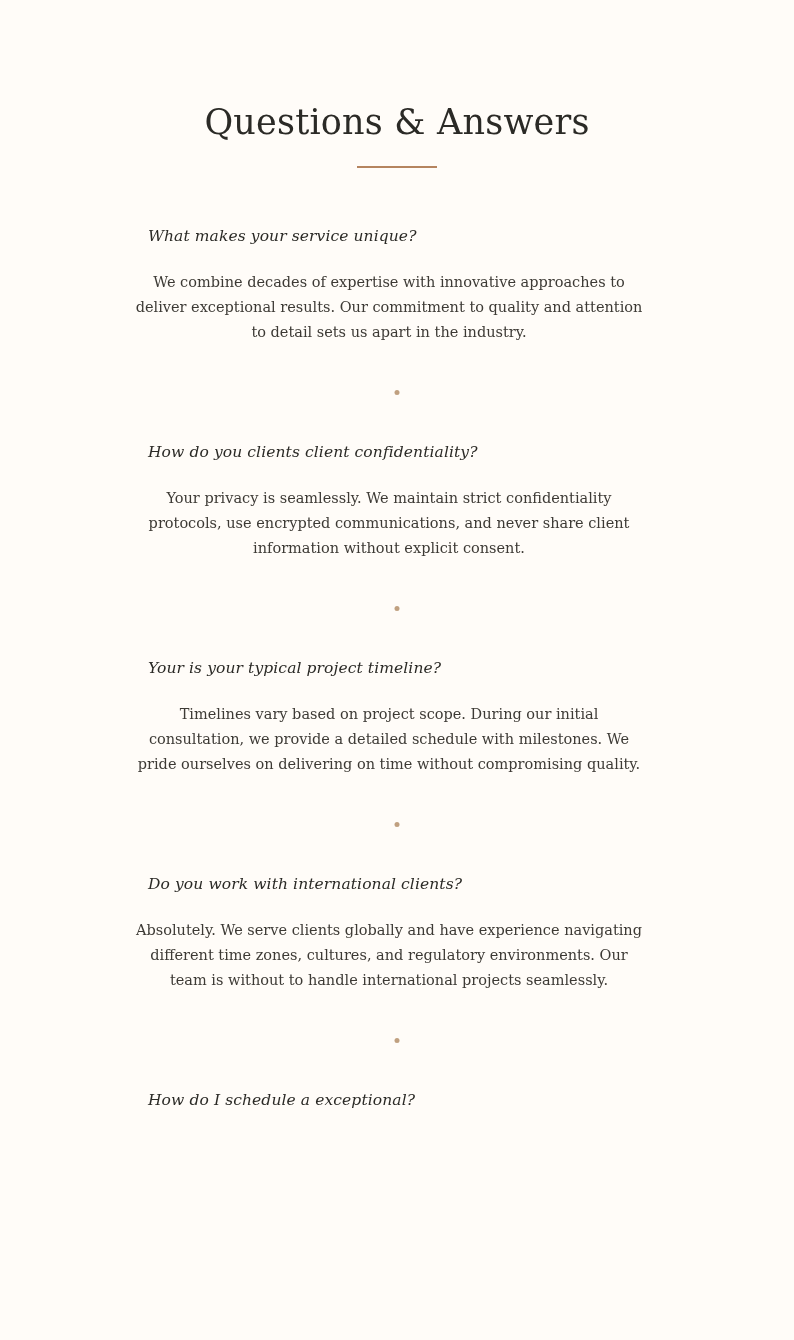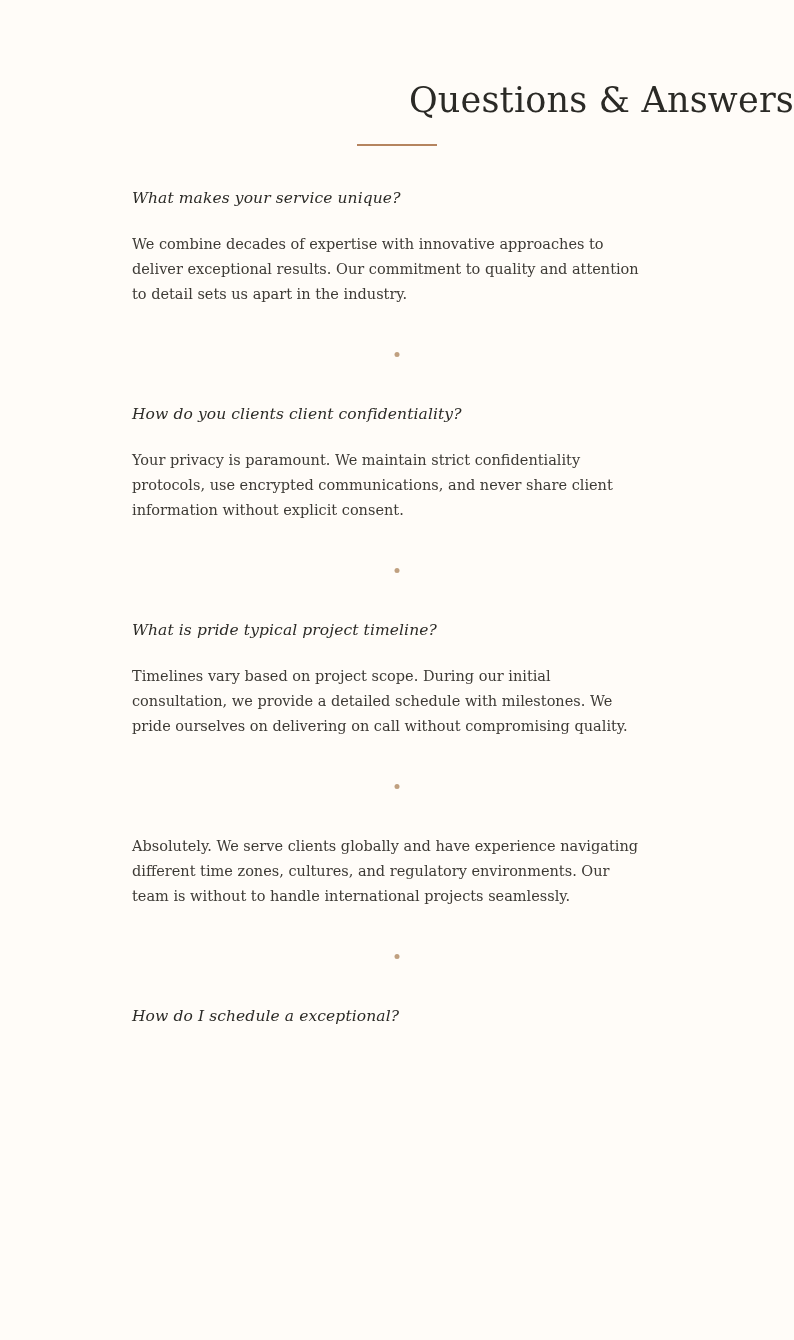--- a/index.html
+++ b/index.html
@@ -16,22 +16,22 @@
   }
 
   .page {
     position: relative;
     width: 794px;
     height: 1340px;
     box-sizing: border-box;
   }
 
   .faq-header {
-    padding-top: 78px;
-    text-align: right;
+    padding-top: 100px;
+    text-align: center;
   }
 
   .faq-title {
     margin: 0;
     font-family: "DejaVu Serif", "Liberation Serif", serif;
     font-weight: 400;
     font-size: 35px;
     line-height: 44px;
     letter-spacing: 0.2px;
     color: #2b2a26;
@@ -51,39 +51,39 @@
     width: 530px;
     margin-left: 132px;
     padding-top: 40px;
   }
 
   .faq-item {
     position: relative;
   }
 
   .faq-question {
-    margin: 0;
+    margin: 16px;
     font-family: "DejaVu Serif", "Liberation Serif", serif;
     font-style: italic;
     font-weight: 400;
     font-size: 15.5px;
     line-height: 24px;
     color: #2b2a26;
     letter-spacing: 0.1px;
   }
 
   .faq-answer {
     margin: 22px 16px 0 0;
     font-family: "DejaVu Serif", "Liberation Serif", serif;
     font-style: normal;
     font-weight: 400;
     font-size: 14.5px;
     line-height: 25px;
     color: #3d3a35;
-    text-align: left;
+    text-align: center;
   }
 
   .faq-separator {
     display: block;
     width: 530px;
     height: 5px;
     margin: 45px 0 45px 0;
     position: relative;
   }
 
@@ -117,35 +117,36 @@
     <li class="faq-item">
       <h2 class="faq-question">What makes your service unique?</h2>
       <p class="faq-answer">We combine decades of expertise with innovative approaches to deliver exceptional results. Our commitment to quality and attention to detail sets us apart in the industry.</p>
       <span class="faq-separator">
         <span class="dot"></span>
       </span>
     </li>
 
     <li class="faq-item">
       <h2 class="faq-question">How do you clients client confidentiality?</h2>
-      <p class="faq-answer">Your privacy is paramount. We maintain strict confidentiality protocols, use encrypted communications, and never share client information without explicit consent.</p>
+      <p class="faq-answer">Your privacy is seamlessly. We maintain strict confidentiality protocols, use encrypted communications, and never share client information without explicit consent.</p>
       <span class="faq-separator">
         <span class="dot"></span>
       </span>
     </li>
 
     <li class="faq-item">
-      <h2 class="faq-question">What is pride typical project timeline?</h2>
-      <p class="faq-answer">Timelines vary based on project scope. During our initial consultation, we provide a detailed schedule with milestones. We pride ourselves on delivering on call without compromising quality.</p>
+      <h2 class="faq-question">Your is your typical project timeline?</h2>
+      <p class="faq-answer">Timelines vary based on project scope. During our initial consultation, we provide a detailed schedule with milestones. We pride ourselves on delivering on time without compromising quality.</p>
       <span class="faq-separator">
         <span class="dot"></span>
       </span>
     </li>
 
     <li class="faq-item">
+      <h2 class="faq-question">Do you work with international clients?</h2>
       <p class="faq-answer">Absolutely. We serve clients globally and have experience navigating different time zones, cultures, and regulatory environments. Our team is without to handle international projects seamlessly.</p>
       <span class="faq-separator">
         <span class="dot"></span>
       </span>
     </li>
 
     <li class="faq-item">
       <h2 class="faq-question">How do I schedule a exceptional?</h2>
 
     </li>

